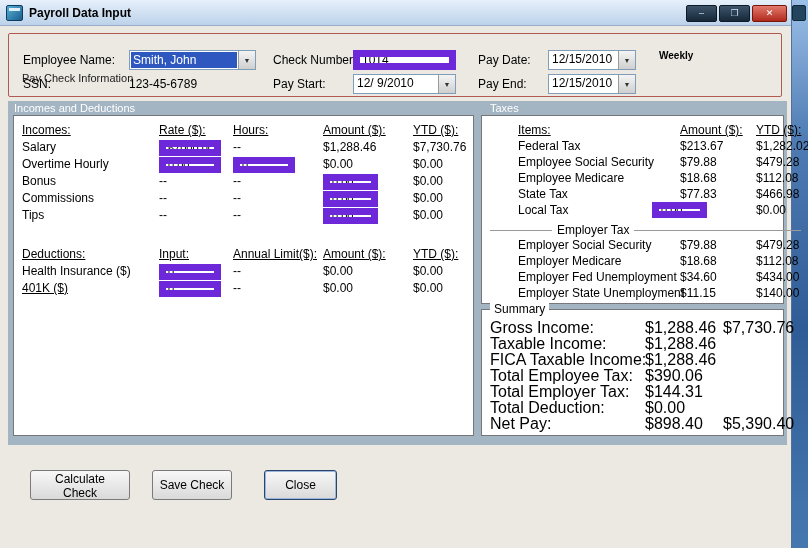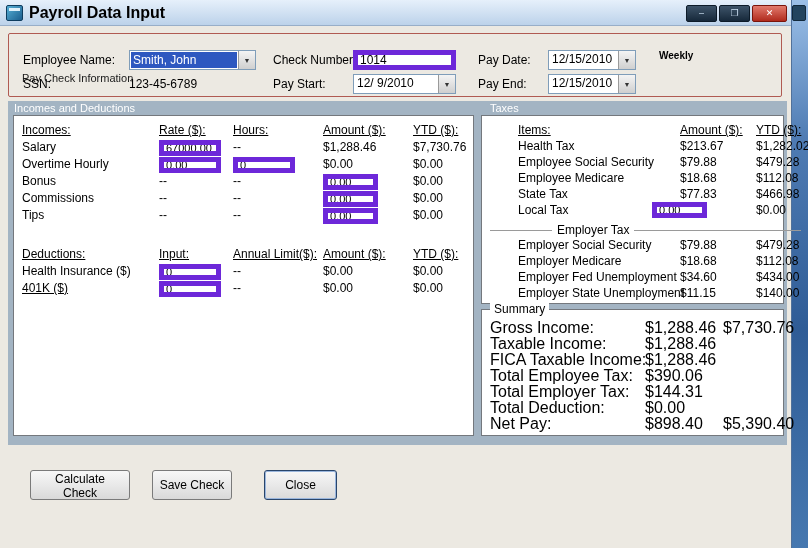--- a/index.html
+++ b/index.html
@@ -5,40 +5,40 @@
   html,body{margin:0;padding:0;}
   body{
     width:808px;height:548px;position:relative;overflow:hidden;
     background:linear-gradient(180deg,#9cc0e8 0%,#4f7cb4 25%,#2f5c96 60%,#4678b0 100%);
     font-family:"Liberation Sans",sans-serif;color:#000;
   }
   .window{position:absolute;left:0;top:0;width:791px;height:548px;background:#ece9e2;border-right:1px solid #51719a;}
   .titlebar{position:relative;height:26px;background:linear-gradient(#e6f0fb,#bcd2ea);border-bottom:1px solid #98aec8;display:flex;align-items:center;padding:0 6px;box-sizing:border-box;}
   .app-icon{width:15px;height:14px;background:linear-gradient(135deg,#57b0d6,#1b5e8e);border:1px solid #0e3c5e;border-radius:2px;position:relative;}
   .app-icon:before{content:"";position:absolute;left:2px;top:2px;right:2px;height:3px;background:#dff0fa;}
-  .title-text{font-size:16px;font-weight:bold;margin-left:6px;white-space:nowrap;}
+  .title-text{font-size:12px;font-weight:bold;margin-left:6px;white-space:nowrap;}
   .win-controls{position:absolute;top:5px;right:4px;display:flex;gap:2px;}
   .wbtn{height:15px;border-radius:2px;text-align:center;font-size:9px;line-height:14px;cursor:default;}
   .btn-min,.btn-max{width:29px;background:linear-gradient(#3e5469,#16283a);border:1px solid #0d1b29;color:#cfe3f5;}
   .btn-close{width:33px;background:linear-gradient(#e27a6d,#b02a1d);border:1px solid #7a150c;color:#fff;}
   .bg-win-btn{position:absolute;right:2px;top:5px;width:12px;height:14px;background:#23445f;border:1px solid #12293c;border-radius:2px;}
 
   .gb-paycheck{position:absolute;left:8px;top:33px;width:772px;height:62px;border:1px solid #b05a52;border-radius:2px;}
   .gb-label{position:absolute;top:-8px;left:9px;background:#ece9e2;padding:0 4px;font-size:11px;color:#1a1a1a;white-space:nowrap;margin-top:46px;}
   .lbl{position:absolute;font-size:12px;white-space:nowrap;}
   .static{position:absolute;font-size:12px;white-space:nowrap;}
   .weekly{position:absolute;left:650px;top:16px;font-size:10px;font-weight:bold;}
 
   .combo{position:absolute;height:20px;display:flex;border:1px solid #7f9db9;background:#fff;box-sizing:border-box;}
   .combo-sel{flex:1;font-size:12px;padding:1px 3px;white-space:nowrap;overflow:hidden;}
   .combo-sel.selected{background:#2e58c0;color:#fff;margin:1px;padding:0 2px;line-height:16px;}
   .combo-btn{width:16px;background:linear-gradient(#f4f4f4,#cfcfcf);border-left:1px solid #9a9a9a;display:flex;align-items:center;justify-content:center;cursor:default;}
   .arrow{font-size:7px;color:#333;}
 
-  .ti{border:5px solid #6d28d9;background:#fff;font-family:"Liberation Sans",sans-serif;font-size:11px;padding:0 2px;box-sizing:border-box;}
+  .ti{border:7px solid #6d28d9;background:#fff;font-family:"Liberation Sans",sans-serif;font-size:11px;padding:0 2px;box-sizing:border-box;}
   .ti.abs{position:absolute;height:20px;font-size:12px;}
 
   .band{position:absolute;left:8px;top:101px;width:779px;height:344px;background:#a3b4c3;}
   .band-h{position:absolute;top:1px;color:#fff;font-size:11px;white-space:nowrap;}
   .panel{position:absolute;background:#fff;border:1px solid #74787d;box-sizing:border-box;}
   .left-panel{left:5px;top:14px;width:461px;height:321px;}
   .taxes-panel{left:473px;top:14px;width:303px;height:189px;}
   .summary-panel{left:473px;top:208px;width:303px;height:127px;}
 
   .inc-grid{display:grid;grid-template-columns:137px 74px 90px 90px 1fr;padding:6px 12px 0 8px;}
@@ -186,21 +186,21 @@
         <span>$0.00</span>
       </div>
     </div>
 
     <div class="panel taxes-panel">
       <div class="tax-grid">
         <span class="ch">Items:</span>
         <span class="ch">Amount ($):</span>
         <span class="ch">YTD ($):</span>
 
-        <span>Health Tax</span>
+        <span>Federal Tax</span>
         <span>$213.67</span>
         <span>$1,282.02</span>
 
         <span>Employee Social Security</span>
         <span>$79.88</span>
         <span>$479.28</span>
 
         <span>Employee Medicare</span>
         <span>$18.68</span>
         <span>$112.08</span>

